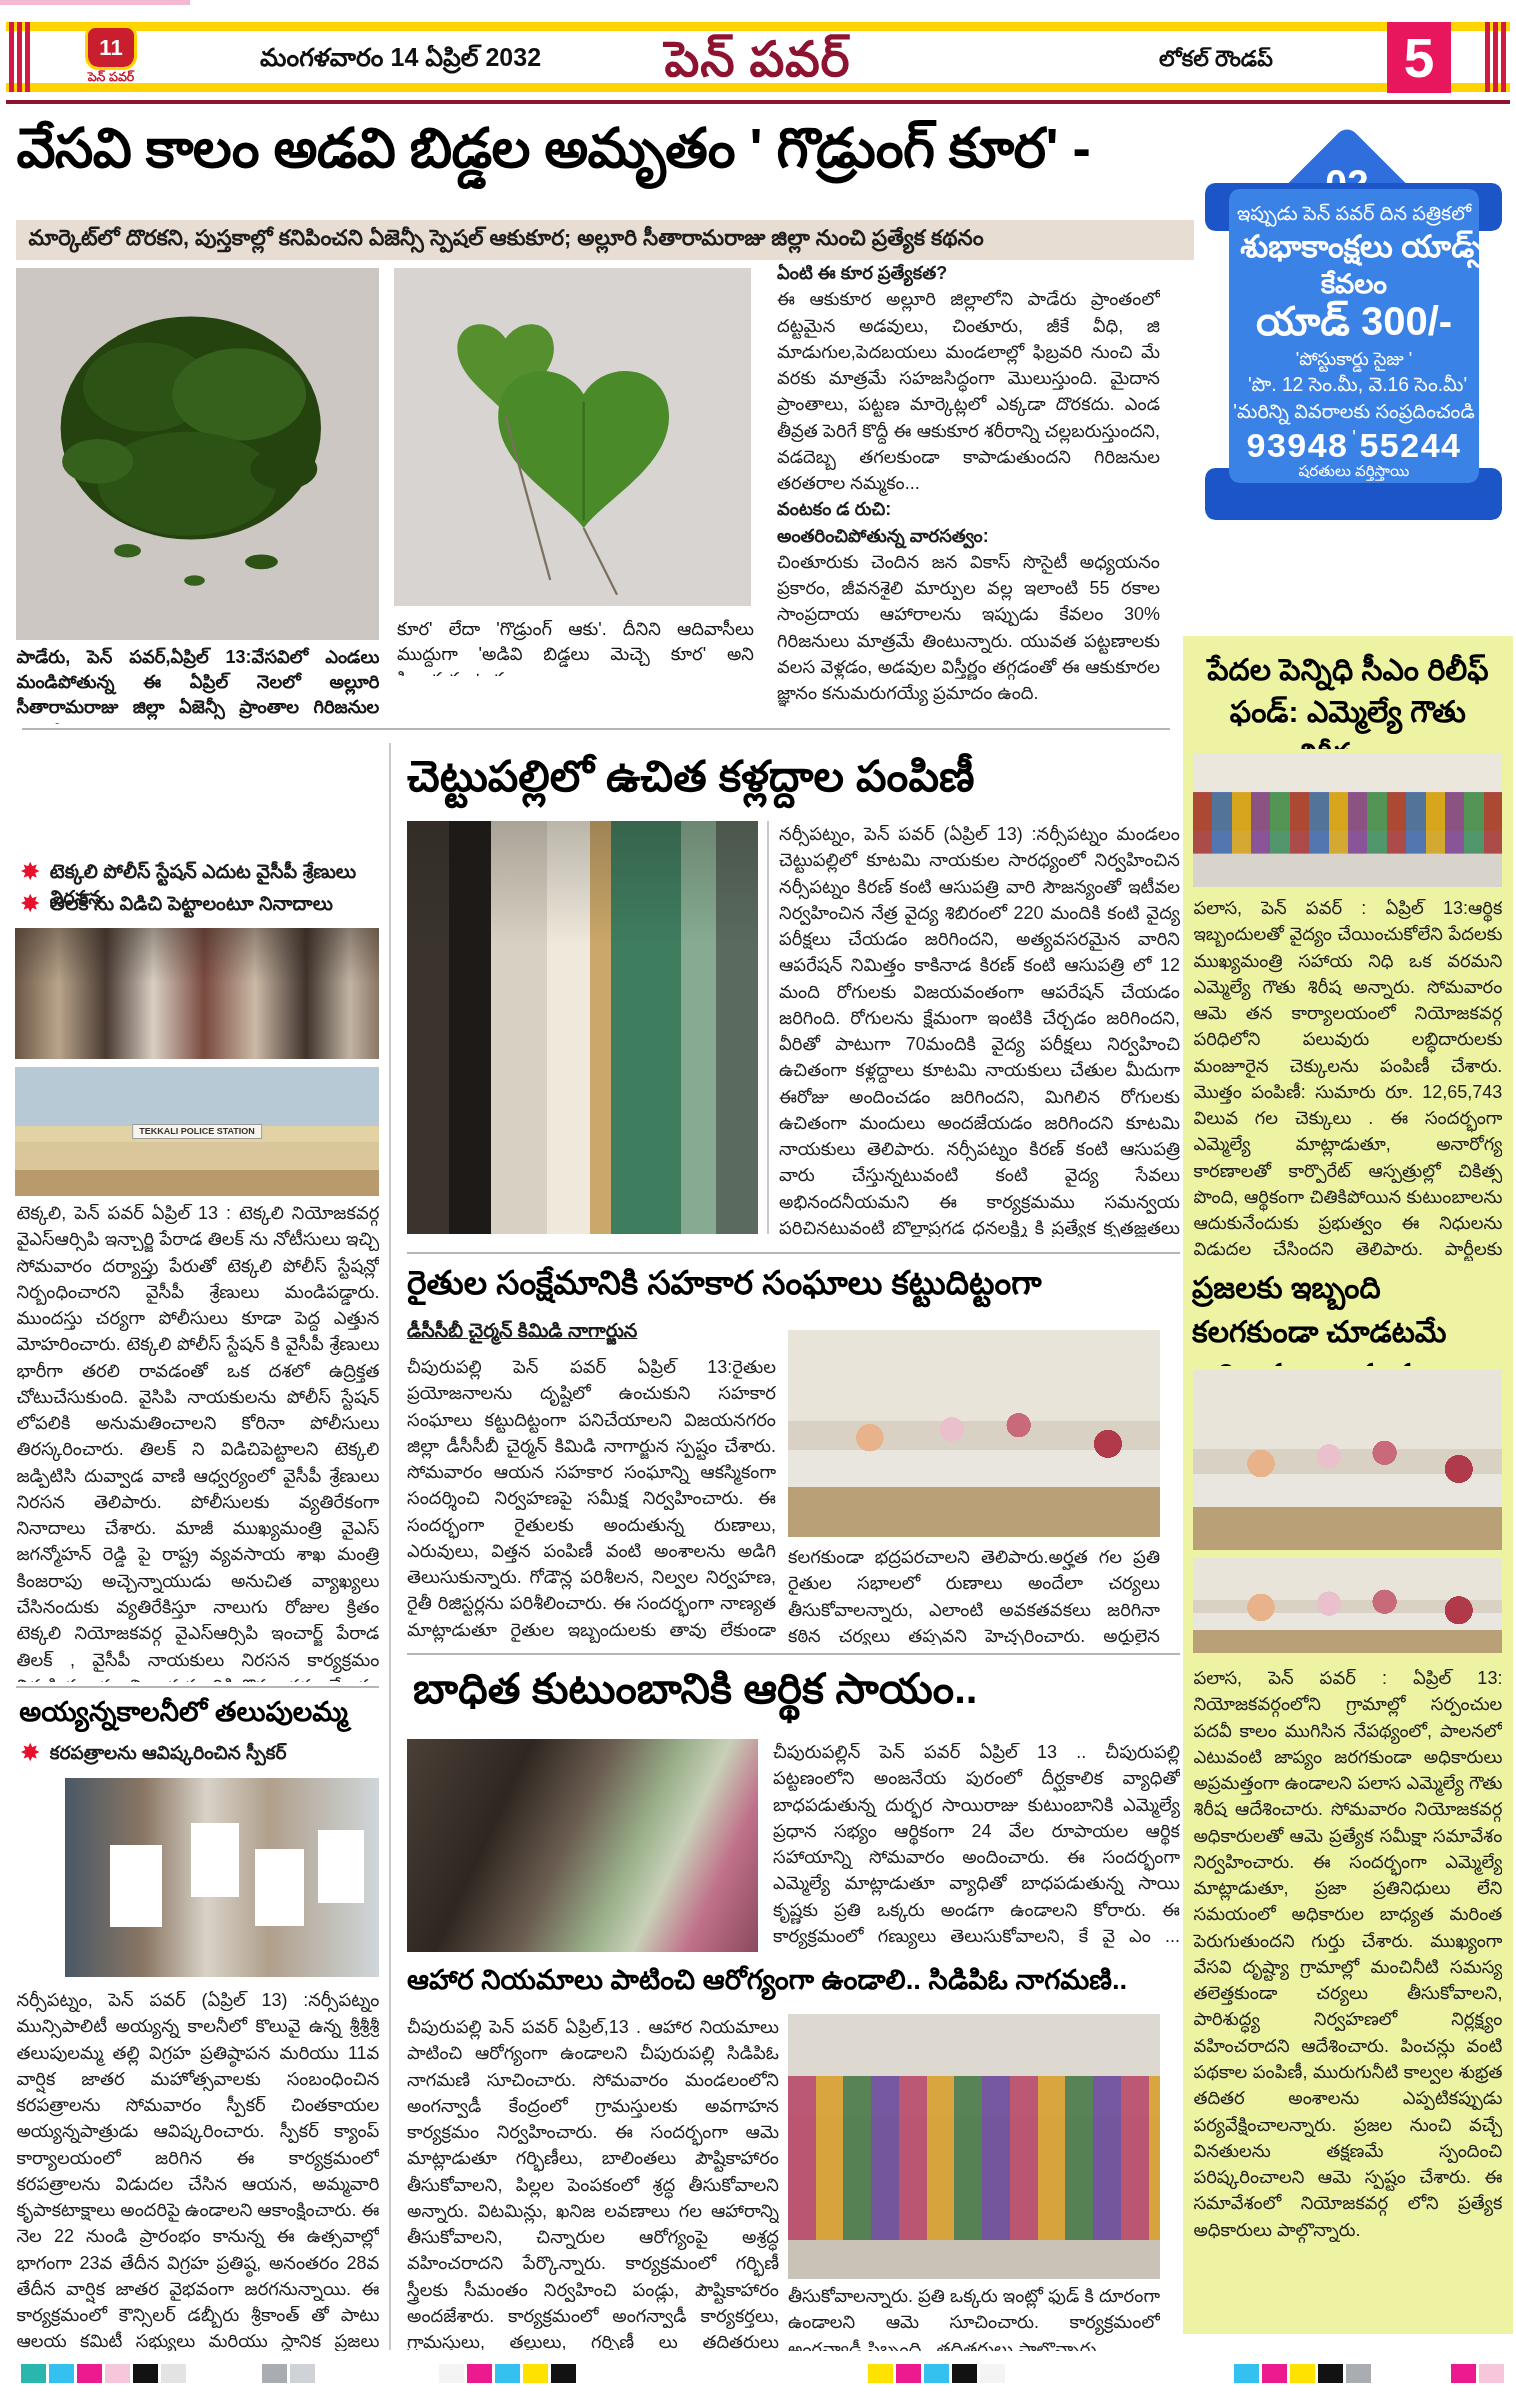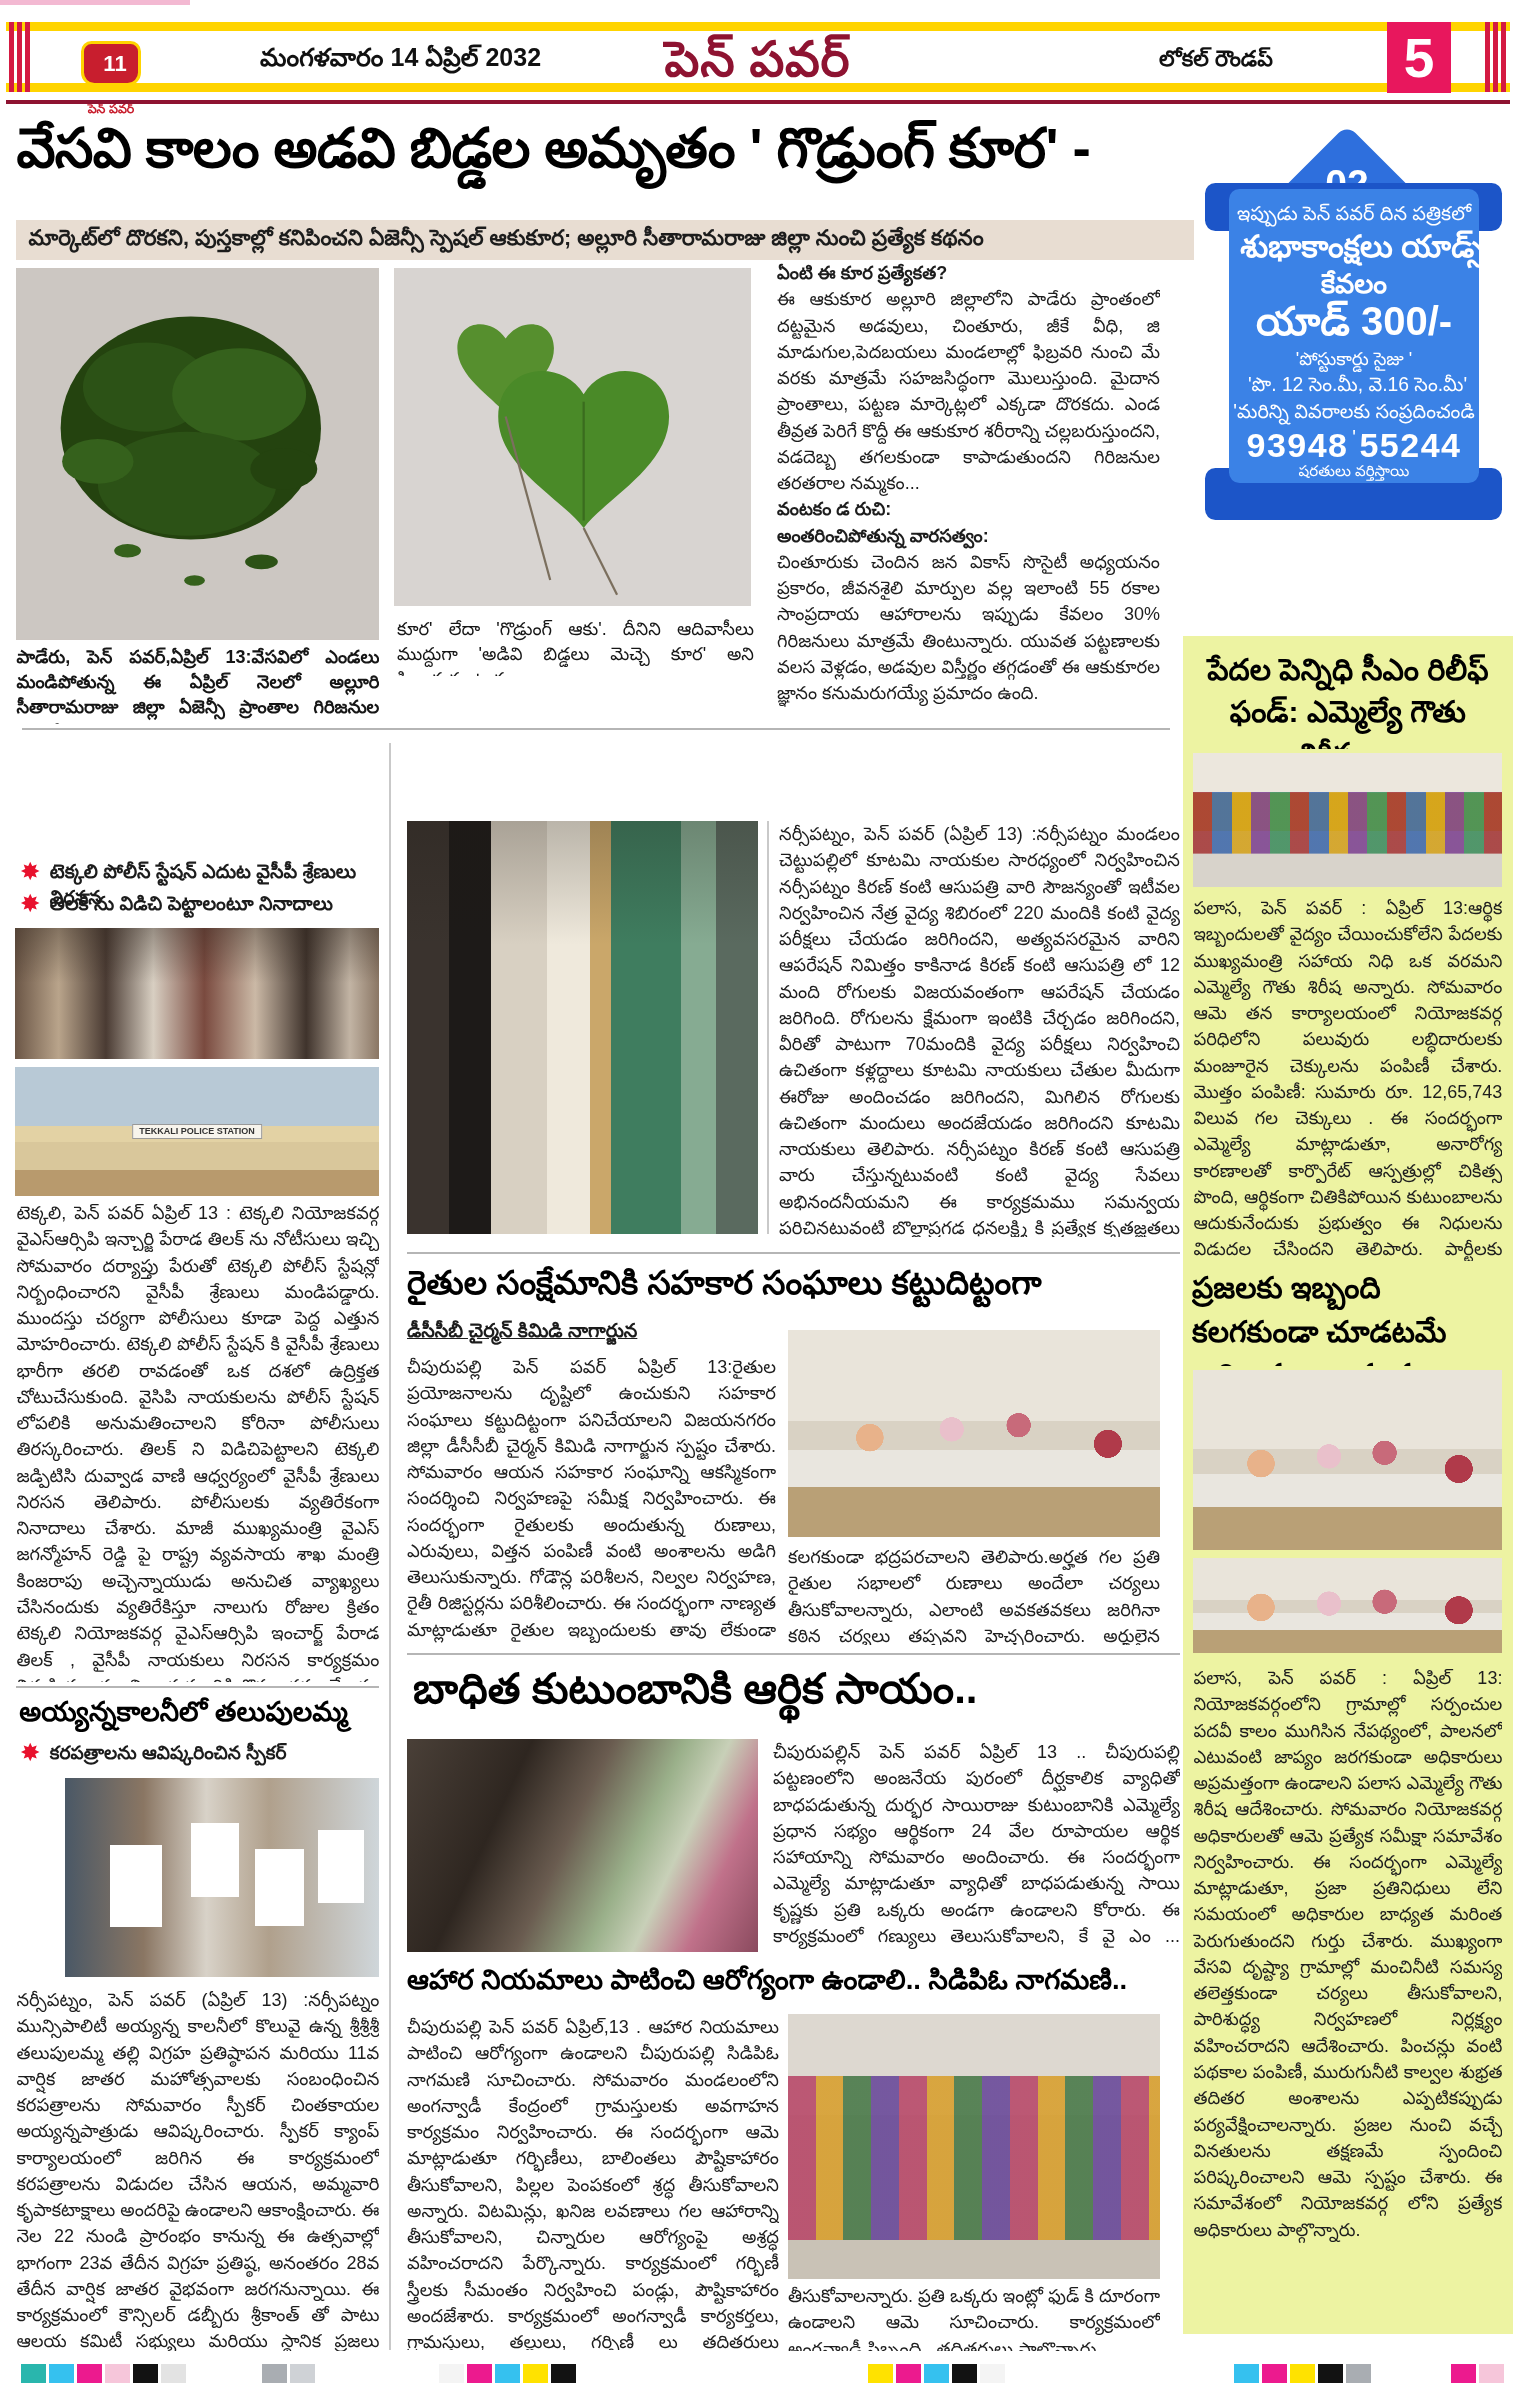--- a/index.html
+++ b/index.html
@@ -106,21 +106,21 @@
     <div class="abs ystripe" style="left:6px;top:83px;width:1504px;height:9px;"></div>
 
     <div class="abs rbar" style="left:9px;top:22px;width:4.5px;height:70px;"></div>
     <div class="abs rbar" style="left:17px;top:22px;width:4.5px;height:70px;"></div>
     <div class="abs rbar" style="left:25px;top:22px;width:4.5px;height:70px;"></div>
     <div class="abs rbar" style="left:1485px;top:22px;width:4.5px;height:70px;"></div>
     <div class="abs rbar" style="left:1493px;top:22px;width:4.5px;height:70px;"></div>
     <div class="abs rbar" style="left:1501px;top:22px;width:4.5px;height:70px;"></div>
 
     <div class="abs" style="left:74px;top:25px;width:74px;height:61px;">
-      <div class="logo-shield" style="width:46px;height:39px;margin:16px auto;padding-left:8px;">
+      <div class="logo-shield" style="width:46px;height:39px;margin:0 auto;">
         <span>11</span>
       </div>
       <div class="logo-name">పెన్ పవర్</div>
     </div>
 
     <div class="abs mast-date" style="left:260px;top:43px;">మంగళవారం 14 ఏప్రిల్ 2032</div>
     <div class="abs mast-title ctr" style="left:609px;top:31px;width:297px;">పెన్ పవర్</div>
     <div class="abs mast-section" style="left:1159px;top:46px;">లోకల్ రౌండప్</div>
     <div class="abs pagenum" style="left:1387px;top:22px;width:64px;height:71px;">5</div>
     <div class="abs maroonline" style="left:6px;top:100px;width:1504px;height:3.7px;"></div>
@@ -187,20 +187,21 @@
   <div class="abs hline" style="left:16.4px;top:1686px;width:363px;height:1.5px;"></div>
 
   <div class="abs h-ayy clip" style="left:19.3px;top:1696px;width:361px;height:40px;">అయ్యన్నకాలనీలో తలుపులమ్మ విగ్రహ ప్రతిష్ఠ</div>
   <div class="abs bullet-row" style="left:21px;top:1742px;width:357px;font-size:18.6px;">
     <span class="bullet-star">✸</span>
     <span>కరపత్రాలను ఆవిష్కరించిన స్పీకర్</span>
   </div>
   <div class="abs photo ph-pamph" style="left:65px;top:1778px;width:314px;height:199px;"></div>
   <div class="abs body-txt just clip" style="left:16.4px;top:1987px;width:363px;height:364px;">నర్సీపట్నం, పెన్ పవర్ (ఏప్రిల్ 13) :నర్సీపట్నం మున్సిపాలిటీ అయ్యన్న కాలనీలో కొలువై ఉన్న శ్రీశ్రీశ్రీ తలుపులమ్మ తల్లి విగ్రహ ప్రతిష్ఠాపన మరియు 11వ వార్షిక జాతర మహోత్సవాలకు సంబంధించిన కరపత్రాలను సోమవారం స్పీకర్ చింతకాయల అయ్యన్నపాత్రుడు ఆవిష్కరించారు. స్పీకర్ క్యాంప్ కార్యాలయంలో జరిగిన ఈ కార్యక్రమంలో కరపత్రాలను విడుదల చేసిన ఆయన, అమ్మవారి కృపాకటాక్షాలు అందరిపై ఉండాలని ఆకాంక్షించారు. ఈ నెల 22 నుండి ప్రారంభం కానున్న ఈ ఉత్సవాల్లో భాగంగా 23వ తేదీన విగ్రహ ప్రతిష్ఠ, అనంతరం 28వ తేదీన వార్షిక జాతర వైభవంగా జరగనున్నాయి. ఈ కార్యక్రమంలో కౌన్సిలర్ డబ్బీరు శ్రీకాంత్ తో పాటు ఆలయ కమిటీ సభ్యులు మరియు స్థానిక ప్రజలు పాల్గొన్నారు. పండుగను భక్తిశ్రద్ధలతో జరుపుకోవాలని, భక్తులు అధిక సంఖ్యలో పాల్గొని అమ్మవారి తీర్థప్రసాదాలు స్వీకరించాలని ఈ సందర్భంగా నిర్వాహకులు కోరారు.</div>
 
+  <div class="abs h-mid clip" style="left:407px;top:752px;width:773px;height:61px;">చెట్టుపల్లిలో ఉచిత కళ్లద్దాల పంపిణీ</div>
   <div class="abs photo ph-specs" style="left:407px;top:821px;width:351px;height:413px;"></div>
   <div class="abs vline" style="left:767px;top:821px;height:413px;"></div>
   <div class="abs body-txt just clip" style="left:779px;top:821px;width:401px;height:416px;">నర్సీపట్నం, పెన్ పవర్ (ఏప్రిల్ 13) :నర్సీపట్నం మండలం చెట్టుపల్లిలో కూటమి నాయకుల సారధ్యంలో నిర్వహించిన నర్సీపట్నం కిరణ్ కంటి ఆసుపత్రి వారి సౌజన్యంతో ఇటీవల నిర్వహించిన నేత్ర వైద్య శిబిరంలో 220 మందికి కంటి వైద్య పరీక్షలు చేయడం జరిగిందని, అత్యవసరమైన వారిని ఆపరేషన్ నిమిత్తం కాకినాడ కిరణ్ కంటి ఆసుపత్రి లో 12 మంది రోగులకు విజయవంతంగా ఆపరేషన్ చేయడం జరిగింది. రోగులను క్షేమంగా ఇంటికి చేర్చడం జరిగిందని, వీరితో పాటుగా 70మందికి వైద్య పరీక్షలు నిర్వహించి ఉచితంగా కళ్లద్దాలు కూటమి నాయకులు చేతుల మీదుగా ఈరోజు అందించడం జరిగిందని, మిగిలిన రోగులకు ఉచితంగా మందులు అందజేయడం జరిగిందని కూటమి నాయకులు తెలిపారు. నర్సీపట్నం కిరణ్ కంటి ఆసుపత్రి వారు చేస్తున్నటువంటి కంటి వైద్య సేవలు అభినందనీయమని ఈ కార్యక్రమము సమన్వయ పరిచినటువంటి బొల్లాప్రగడ ధనలక్ష్మి కి ప్రత్యేక కృతజ్ఞతలు తెలియజేశారు. ఈ కార్యక్రమంలో ఉమ్మడి విశాఖజిల్లా జనసేన ఉపాధ్యక్షుడు ఊడి చక్రవర్తి, తాజా మాజీ సర్పంచ్ గజాల నాగరత్నం సూరిబాబు, నర్సీపట్నం మండల వైస్ ఎంపీపీ రత్నం రమణ, జనసేన సీనియర్ నాయకులు మోపాడ సత్య ప్రసాద్, ఎర్ర ఈశ్వరరావు, టిడిపి గ్రామ శాఖ అధ్యక్షుడు కలిమి సత్తిబాబు, సామల తాతీయులు, పసుపులేటి అప్పలనాయుడు, ఎలంకాయల తాతీలు, నర్సీపట్నం శ్రీ కిరణ్ కంటి ఆసుపత్రి సిబ్బంది , ఎర్రం శెట్టి పాపారావు పాల్గొన్నారు.</div>
 
   <div class="abs hline" style="left:407px;top:1252px;width:773px;height:1.5px;"></div>
 
   <div class="abs h-dccb clip" style="left:407px;top:1264px;width:773px;height:46px;">రైతుల సంక్షేమానికి సహకార సంఘాలు కట్టుదిట్టంగా పనిచేయాలి</div>
   <div class="abs byline" style="left:407px;top:1320px;">డీసీసీబీ చైర్మన్ కిమిడి నాగార్జున</div>
   <div class="abs body-txt just clip" style="left:407px;top:1354px;width:369px;height:291px;">చీపురుపల్లి పెన్ పవర్ ఏప్రిల్ 13:రైతుల ప్రయోజనాలను దృష్టిలో ఉంచుకుని సహకార సంఘాలు కట్టుదిట్టంగా పనిచేయాలని విజయనగరం జిల్లా డీసీసీబీ చైర్మన్ కిమిడి నాగార్జున స్పష్టం చేశారు. సోమవారం ఆయన సహకార సంఘాన్ని ఆకస్మికంగా సందర్శించి నిర్వహణపై సమీక్ష నిర్వహించారు. ఈ సందర్భంగా రైతులకు అందుతున్న రుణాలు, ఎరువులు, విత్తన పంపిణీ వంటి అంశాలను అడిగి తెలుసుకున్నారు. గోడౌన్ల పరిశీలన, నిల్వల నిర్వహణ, రైతీ రిజిస్టర్లను పరిశీలించారు. ఈ సందర్భంగా నాణ్యత మాట్లాడుతూ రైతుల ఇబ్బందులకు తావు లేకుండా సేవలు అందించాలని సూచించారు...</div>
   <div class="abs photo ph-meeting" style="left:788px;top:1330px;width:372px;height:207px;"></div>

